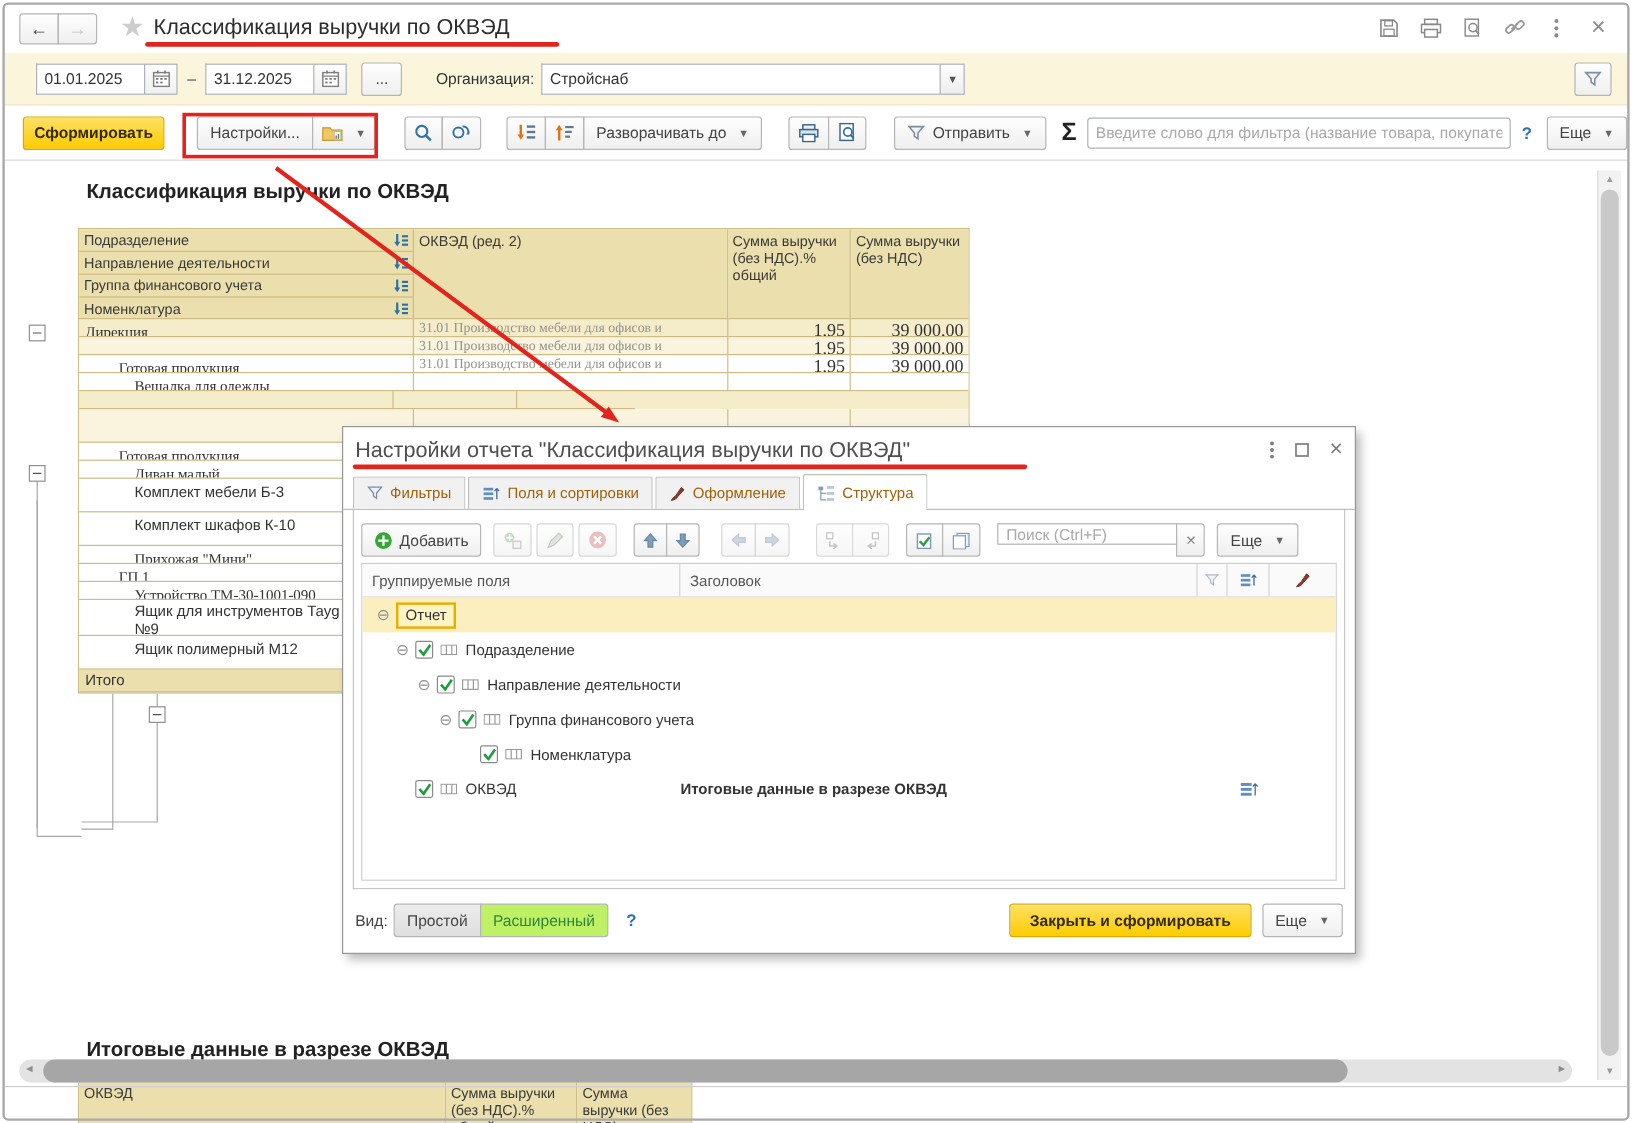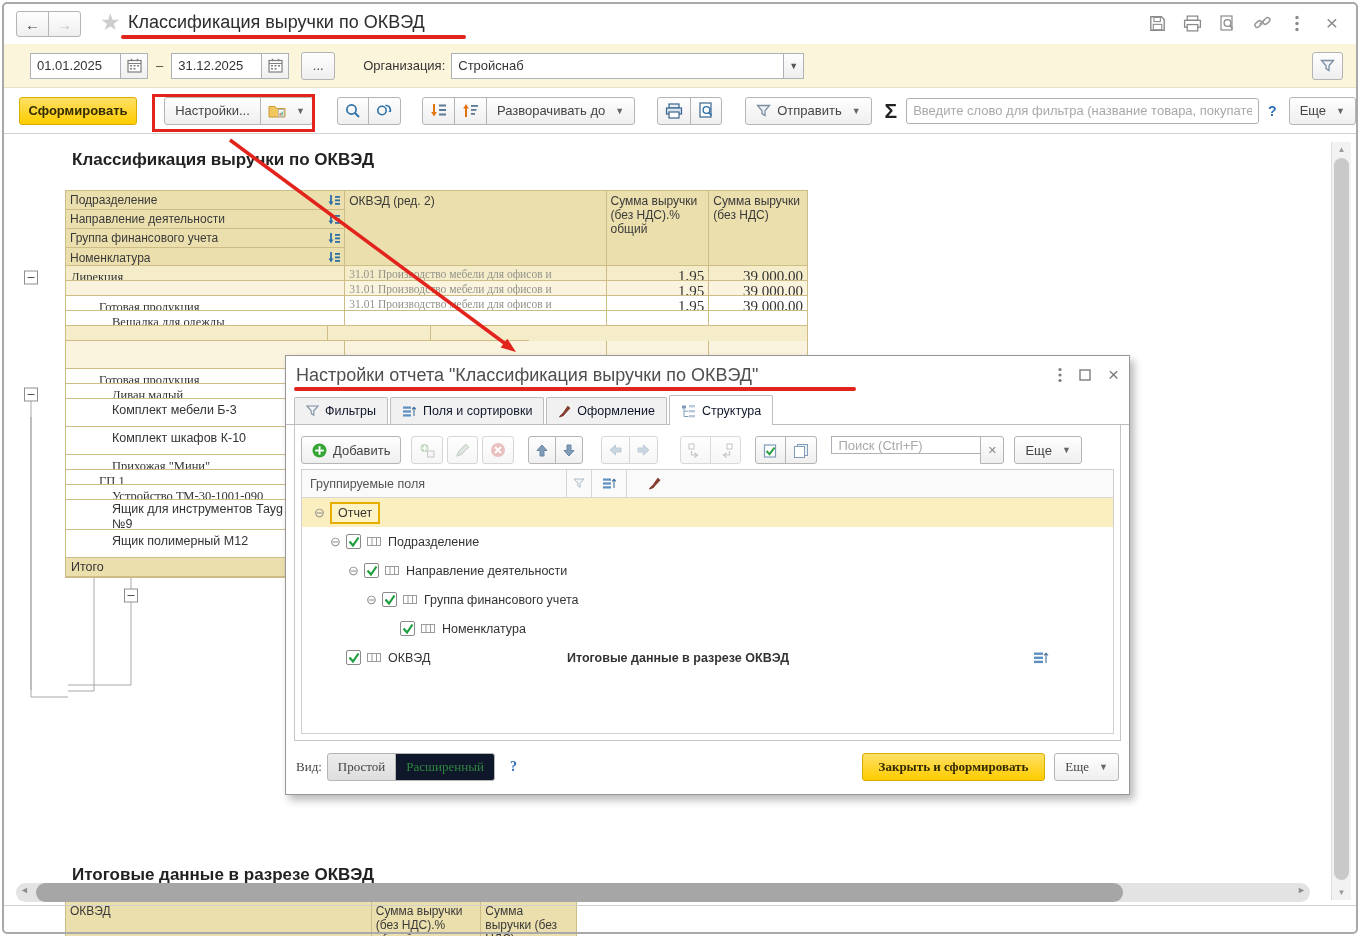--- a/index.html
+++ b/index.html
@@ -91,46 +91,46 @@
   .bottomline { position:absolute; left:0; right:0; bottom:26px; height:1px; background:#cfcfcf; }
 
   
   .dialog { position:absolute; left:285px; top:355px; width:845px; height:440px; background:#fff;
             border:1px solid #979797; box-shadow:4px 5px 8px rgba(0,0,0,.28); z-index:20;
             display:flex; flex-direction:column; }
   .dtitlerow { height:38px; display:flex; align-items:center; padding:0 10px; }
   .dtitle { font-size:18px; color:#4f4f4f; white-space:nowrap; }
   .dwinicons { margin-left:auto; display:flex; gap:17px; align-items:center; color:#7c7c7c; }
   .dtabs { display:flex; align-items:flex-end; height:31px; padding:0 8px; border-bottom:1px solid #bdbdbd; gap:2px; }
-  .dtab { height:27px; display:inline-flex; align-items:center; gap:6px; padding:0 11px; font-size:12.5px; color:#0f172a;
+  .dtab { height:27px; display:inline-flex; align-items:center; gap:6px; padding:0 11px; font-size:12.5px; color:#a16207;
           border:1px solid #bdbdbd; border-bottom:none; background:#f1f1f1; border-radius:2px 2px 0 0; }
   .dtab.active { background:#fff; height:30px; margin-bottom:-1px; }
   .dframe { margin:0 8px; border:1px solid #c6c6c6; border-top:none; height:316px; padding:6px; display:flex; flex-direction:column; }
   .dtoolbar { display:flex; align-items:center; height:38px; flex:none; }
   .dtable { border:1px solid #cfcfcf; flex:1; display:flex; flex-direction:column; overflow:hidden; }
   .dthead { display:flex; height:28px; background:#fafafa; border-bottom:1px solid #d5d5d5; }
   .dth { display:flex; align-items:center; padding:0 8px; font-size:12.5px; color:#555;
          border-right:1px solid #d5d5d5; }
   .dth:last-child { border-right:none; }
   .dc-f { width:265px; flex:none; } .dc-h { flex:1; } .dc-i1 { width:25px; flex:none; justify-content:center; padding:0; }
   .dc-i2 { width:35px; flex:none; justify-content:center; padding:0; } .dc-i3 { width:55px; flex:none; justify-content:center; padding:0; }
   .dtr { display:flex; height:29px; align-items:center; }
   .dtr .cellc { display:flex; align-items:center; font-size:12.5px; color:#333; }
   .sel-row { background:#fbefc0; }
   .selcell { border:2px solid #e7ae00; background:#fdf3c4; padding:0 6px; height:22px; display:inline-flex; align-items:center; }
   .exp { font-size:13px; color:#8f8f8f; width:16px; flex:none; }
   .cbx { width:15px; height:15px; border:1px solid #8a8a8a; background:#fff; border-radius:2px;
          display:inline-flex; align-items:center; justify-content:center; margin-right:6px; flex:none; }
   .gico { margin-right:7px; display:inline-flex; flex:none; }
   .boldh { font-weight:bold; font-size:12.5px; color:#333; }
-  .dfooter { height:52px; display:flex; align-items:center; padding:0 10px; gap:6px;font-family:Liberation Serif, serif; }
+  .dfooter { height:52px; display:flex; align-items:center; padding:0 10px; gap:6px; }
   .seg { display:inline-flex; }
   .seg .btn { border-radius:0; margin-left:-1px; }
   .seg .btn:first-child { border-radius:3px 0 0 3px; background:linear-gradient(#ececec,#dedede); }
-  .seg .btn:last-child { border-radius:0 3px 3px 0; background:#0f172a; color:#2e8540; }
+  .seg .btn:last-child { border-radius:0 3px 3px 0; background:#bef264; color:#2e8540; }
 
   
   .ann { position:absolute; z-index:40; pointer-events:none; }
   .redline { background:#e2241d; border-radius:2px; }
   .redbox { border:3px solid #e2241d; background:transparent; }
   svg.arrowsvg { position:absolute; left:0; top:0; width:1360px; height:936px; z-index:40; pointer-events:none; }
 </style>
 </head>
 <body>
 
@@ -675,20 +675,21 @@
         </span>
         <span class="btn" style="margin-left:10px;">
             <span>Еще</span>
             <span class="caret">▼</span>
           </span>
       </div>
 
       <div class="dtable">
         <div class="dthead">
           <div class="dth dc-f">Группируемые поля</div>
+          <div class="dth dc-h">Заголовок</div>
           <div class="dth dc-i1">
               <svg width="12" height="11" opacity="0.7">
                 <path d="M1 1 h10 l-3.8 4.3 v4 l-2.4 -1.6 v-2.4 z" fill="#eef2f6" stroke="#8da0b2"></path>
               </svg>
             </div>
           <div class="dth dc-i2">
               <svg width="15" height="13">
                 <rect x="1" y="1.5" width="8" height="2.2" fill="#5d8fc0"></rect>
                 <rect x="1" y="5.4" width="8" height="2.2" fill="#5d8fc0"></rect>
                 <rect x="1" y="9.3" width="8" height="2.2" fill="#5d8fc0"></rect>

